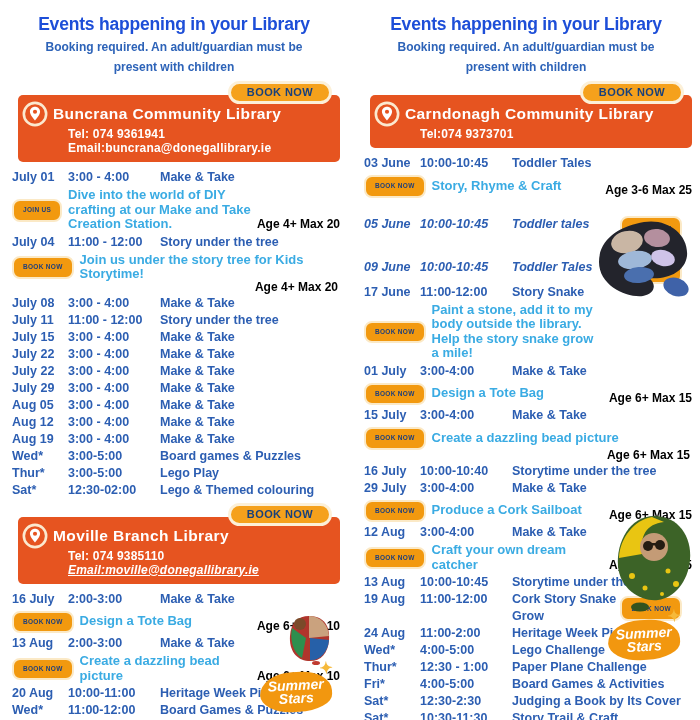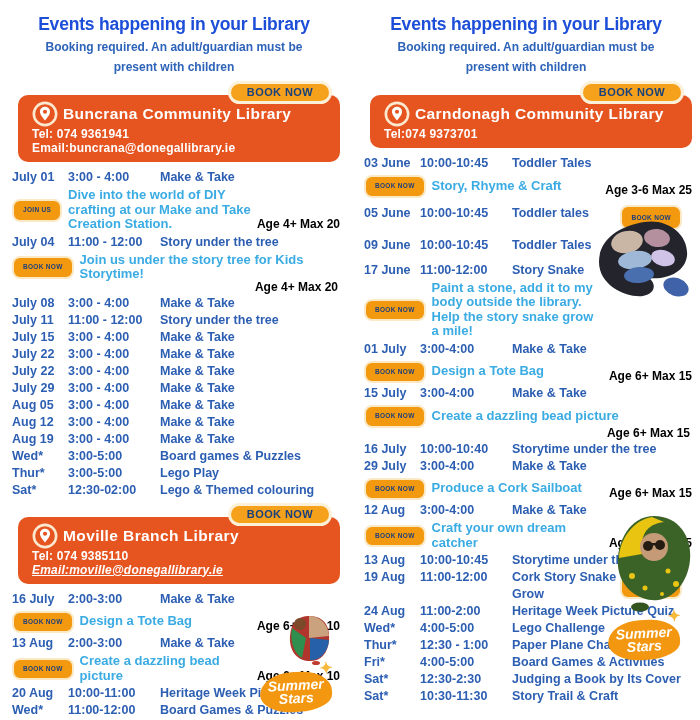--- a/index.html
+++ b/index.html
@@ -3,31 +3,31 @@
 <meta charset="utf-8">
 <style>
   html,body{margin:0;padding:0;background:#ffffff;}
   body{width:700px;height:720px;overflow:hidden;font-family:"Liberation Sans",sans-serif;}
   .page{display:flex;gap:8px;padding:4px 2px;}
   .column{width:345px;position:relative;}
   .col-title{color:#1d4ed8;font-size:17.5px;font-weight:800;text-align:center;margin:10px 0 2px;letter-spacing:-0.2px;}
   .col-sub{color:#2d63b8;font-size:12px;font-weight:700;text-align:center;max-width:268px;margin:0 auto;line-height:20px;}
   .badge-row{height:18px;text-align:right;padding-right:14px;position:relative;z-index:2;margin:4px 0 -4px;}
   .bignow{display:inline-block;background:#f5a11c;color:#17407c;font-weight:800;font-size:11px;letter-spacing:.4px;padding:2px 16px 3px;border-radius:12px;border:3px solid #fcf0d8;cursor:pointer;}
-  .banner{background:#e65420;border-radius:10px;margin:0 6px 5px 16px;padding:6px 8px 7px 14px;color:#fff;}
+  .banner{background:#e65420;border-radius:5px;margin:0 6px 5px 16px;padding:6px 8px 7px 4px;color:#fff;}
   .banner-head{display:flex;align-items:center;gap:5px;}
   .banner-name{font-size:15.5px;font-weight:800;letter-spacing:.4px;white-space:nowrap;}
-  .banner-contact{font-size:12px;font-weight:700;line-height:14px;letter-spacing:.2px;}
+  .banner-contact{margin-left:46px;font-size:12px;font-weight:700;line-height:14px;letter-spacing:.2px;}
   .banner-contact .underline{text-decoration:underline;font-style:italic;}
   .rows{padding:2px 2px 0 10px;}
   .row{display:flex;align-items:baseline;min-height:17px;line-height:17px;font-size:12.5px;font-weight:700;color:#2c5eb2;}
   .row .date{flex:0 0 56px;}
   .row .time{flex:0 0 92px;}
   .row .act{flex:1;}
-  .row.gap{margin-top:7px;}
+  .row.gap{margin-top:18px;font-style:italic;}
   .pill{display:inline-block;background:#f2990f;border:2px solid #fbe9c6;border-radius:8px;color:#1d3f7d;font-size:6.5px;font-weight:800;letter-spacing:.3px;padding:2px 9px;white-space:nowrap;cursor:pointer;}
   .pill.right{margin-left:auto;align-self:center;margin-right:14px;}
   .note{display:flex;align-items:center;min-height:16px;line-height:14.5px;font-size:13px;font-weight:700;color:#3aabe3;margin:2px 0;position:relative;}
   .note .pill{margin:1px 6px 0 0;flex:0 0 auto;}
   .note .ntext{flex:1;}
   .note .age{flex:0 0 auto;align-self:flex-end;color:#000000;font-size:12px;white-space:nowrap;padding-right:4px;}
   .note.age-below{margin-bottom:13px;}
   .note.age-below .age{position:absolute;right:2px;bottom:-13px;}
   .note.img-right{padding-right:94px;}
   .photo{position:absolute;z-index:1;}

